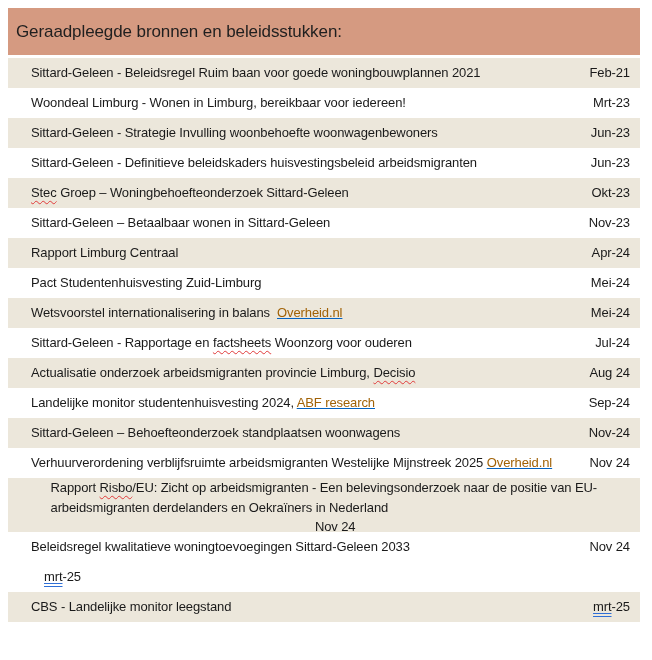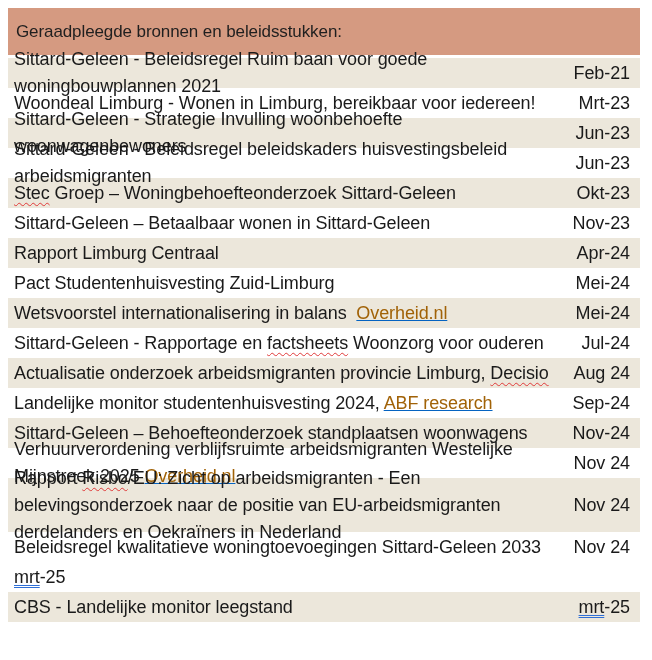--- a/index.html
+++ b/index.html
@@ -26,28 +26,28 @@
     font-size: 17px;
     letter-spacing: -0.1px;
     color: #1f1f1f;
   }
   .rows { width: 100%; }
   .row {
     display: flex;
     align-items: center;
     height: 30px;
     box-sizing: border-box;
-    padding: 0 10px 0 6px;
-    font-size: 18px;
+    padding: 0 10px 0 23px;
+    font-size: 13px;
     letter-spacing: -0.1px;
     line-height: 1.5;
     background: #ffffff;
   }
   .row.shaded { background: #ECE7DB; }
-  .row.tall { height: 54px; }
+  .row.tall { height: 54px; flex-direction: column; }
   .row-text {
     flex: 1 1 auto;
     white-space: pre-wrap;
     padding-right: 8px;
   }
   .row.tall .row-text { max-width: 552px; }
   .row-date {
     flex: 0 0 auto;
     min-width: 50px;
     text-align: right;
@@ -90,21 +90,21 @@
       </div>
       <div class="row">
         <span class="row-text"><span class="seg-plain">Woondeal Limburg - Wonen in Limburg, bereikbaar voor iedereen!</span></span>
         <span class="row-date"><span class="seg-plain">Mrt-23</span></span>
       </div>
       <div class="row shaded">
         <span class="row-text"><span class="seg-plain">Sittard-Geleen - Strategie Invulling woonbehoefte woonwagenbewoners</span></span>
         <span class="row-date"><span class="seg-plain">Jun-23</span></span>
       </div>
       <div class="row">
-        <span class="row-text"><span class="seg-plain">Sittard-Geleen - Beleidsregel beleidskaders huisvestingsbeleid arbeidsmigranten</span></span>
+        <span class="row-text"><span class="seg-plain">Sittard-Geleen - Definitieve beleidskaders huisvestingsbeleid arbeidsmigranten</span></span>
         <span class="row-date"><span class="seg-plain">Jun-23</span></span>
       </div>
       <div class="row shaded">
         <span class="row-text"><span class="seg-spell">Stec</span><span class="seg-plain"> Groep – Woningbehoefteonderzoek Sittard-Geleen</span></span>
         <span class="row-date"><span class="seg-plain">Okt-23</span></span>
       </div>
       <div class="row">
         <span class="row-text"><span class="seg-plain">Sittard-Geleen – Betaalbaar wonen in Sittard-Geleen</span></span>
         <span class="row-date"><span class="seg-plain">Nov-23</span></span>
       </div>

